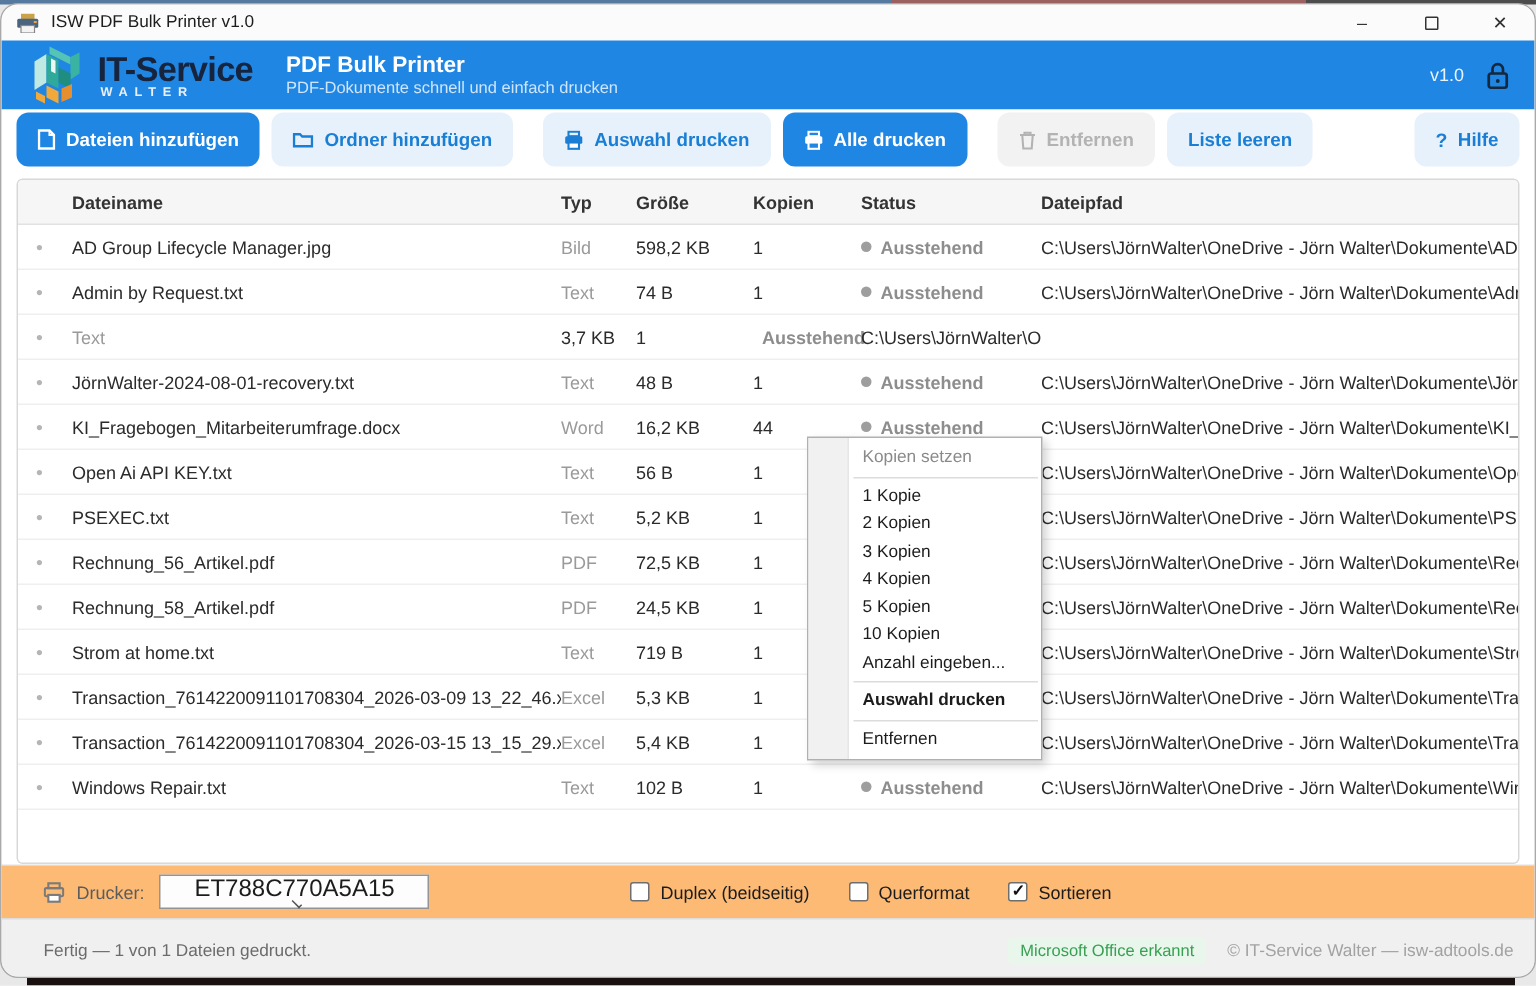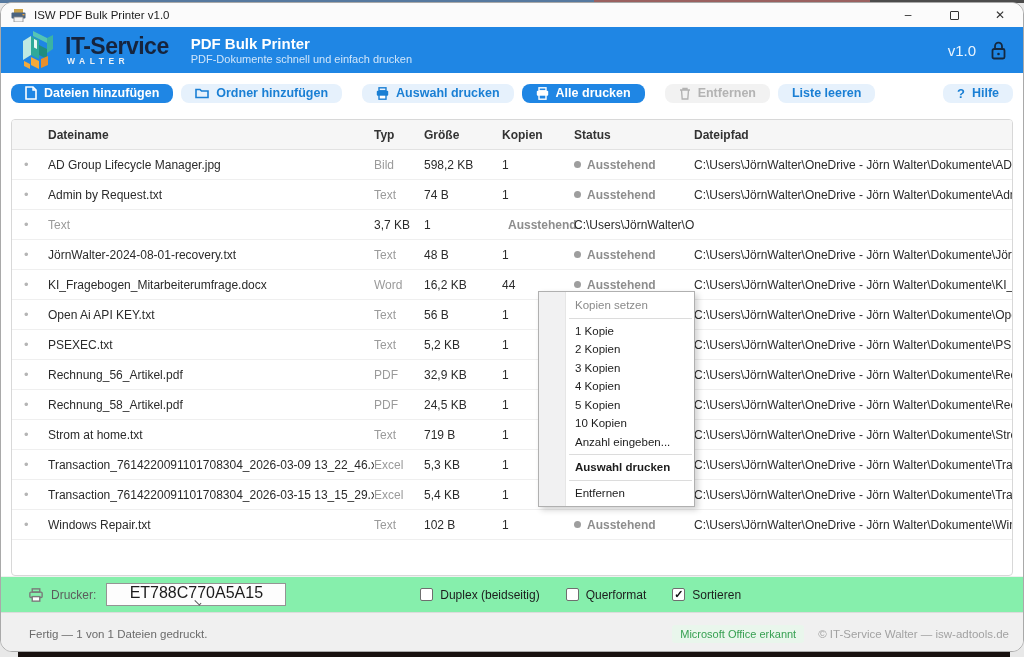--- a/index.html
+++ b/index.html
@@ -22,25 +22,25 @@
 
   
   .header { height:46px; background:#1f86e4; display:flex; align-items:center; padding:0 16px; flex:0 0 auto; }
   .logo { display:flex; align-items:center; gap:8px; }
   .logo-text .l1 { font-size:23px; font-weight:800; color:#16243d; letter-spacing:-0.5px; line-height:22px; }
   .logo-text .l2 { font-size:8.5px; font-weight:700; color:#e9eff6; letter-spacing:4.5px; line-height:9px; padding-left:2px; }
   .app-head { margin-left:22px; }
   .app-head .t { color:#ffffff; font-size:15px; font-weight:700; line-height:17px; }
   .app-head .s { color:#cfe5fa; font-size:11px; line-height:14px; }
   .header-right { margin-left:auto; display:flex; align-items:center; gap:14px; }
-  .version { color:#eaf4fe; font-size:15px; }
+  .version { color:#eaf4fe; font-size:12px; }
 
   
   .toolbar { height:40px; background:#ffffff; display:flex; align-items:center; gap:8px; padding:0 10px; flex:0 0 auto; }
-  .btn { display:inline-flex; align-items:center; gap:7px; height:19px; padding:0 14px; border-radius:8px;
+  .btn { display:inline-flex; align-items:center; gap:7px; height:36px; padding:0 14px; border-radius:8px;
     font-size:12.5px; font-weight:700; cursor:pointer; white-space:nowrap; }
   .btn.primary { background:#1f86e4; color:#ffffff; }
   .btn.light { background:#e6f1fc; color:#1a7fd4; }
   .btn.disabled { background:#f2f2f2; color:#b3b3b3; cursor:default; }
   .btn .qmark { font-weight:800; font-size:13px; }
   .btn-help { margin-left:auto; }
   .gap-sm { width:4px; }
 
   
   .content { flex:1 1 auto; padding:6px 10px 0 10px; background:#ffffff; position:relative; }
@@ -58,21 +58,21 @@
   
   .ctx { position:absolute; left:537px; top:178px; width:157px; background:#ffffff; border:1px solid #b0b0b0;
     box-shadow:3px 3px 6px rgba(0,0,0,0.18); padding:4px 0; z-index:10; }
   .ctx::before { content:""; position:absolute; left:0; top:0; bottom:0; width:26px; background:#f1f1f2; border-right:1px solid #e6e6e6; }
   .ctx-item { position:relative; height:18.5px; line-height:18.5px; padding-left:36px; font-size:11.5px; color:#1c1c1c; cursor:pointer; }
   .ctx-item.hdr { color:#8a8a8a; cursor:default; }
   .ctx-item.bold { font-weight:700; }
   .ctx-sep { position:relative; height:1px; background:#dcdcdc; margin:3px 2px 3px 30px; }
 
   
-  .printer-bar { height:36px; display:flex; align-items:center; padding:0 28px; background:#86efac; flex:0 0 auto; border-top:1px solid #f0f0f0;text-align:right; }
+  .printer-bar { height:36px; display:flex; align-items:center; padding:0 28px; background:#fdba74; flex:0 0 auto; border-top:1px solid #f0f0f0;text-align:right; }
   .printer-label { display:flex; align-items:center; gap:8px; color:#5c5c5c; font-size:12px; }
   .combo { margin-left:10px; width:180px; height:23px; background:#fdfdfd; border:1px solid #949494;
     display:flex; align-items:center; justify-content:space-between; padding:0 9px; font-size:16px; color:#1c1c1c; cursor:pointer;flex-direction:column; }
   .chev { width:7px; height:7px; border-right:1.5px solid #555; border-bottom:1.5px solid #555; transform:rotate(45deg) translateY(-2px); }
   .checks { margin:0 auto; display:flex; align-items:center; gap:26px; }
   .check { display:flex; align-items:center; gap:7px; font-size:12px; color:#1c1c1c; cursor:pointer; }
   .cb-box { width:13px; height:13px; border:1px solid #6e6e6e; background:#fff; border-radius:2px;
     display:flex; align-items:center; justify-content:center; font-size:11px; color:#111; }
   .cb-box.checked::after { content:"\2713"; font-weight:700; line-height:1; }
   .checks-spacer { width:120px; }
@@ -290,21 +290,21 @@
               <span class="dot"></span>
               <span>Ausstehend</span>
             </span>
             <span class="c-path">C:\Users\JörnWalter\OneDrive - Jörn Walter\Dokumente\PSEXEC.txt</span>
           </div>
 
           <div class="trow">
             <span class="c-bullet">•</span>
             <span class="c-name">Rechnung_56_Artikel.pdf</span>
             <span class="c-type">PDF</span>
-            <span>32,9 KB</span>
+            <span>72,5 KB</span>
             <span>1</span>
             <span class="c-status">
               <span class="dot"></span>
               <span>Ausstehend</span>
             </span>
             <span class="c-path">C:\Users\JörnWalter\OneDrive - Jörn Walter\Dokumente\Rechnung_56_Artikel.pdf</span>
           </div>
 
           <div class="trow">
             <span class="c-bullet">•</span>

